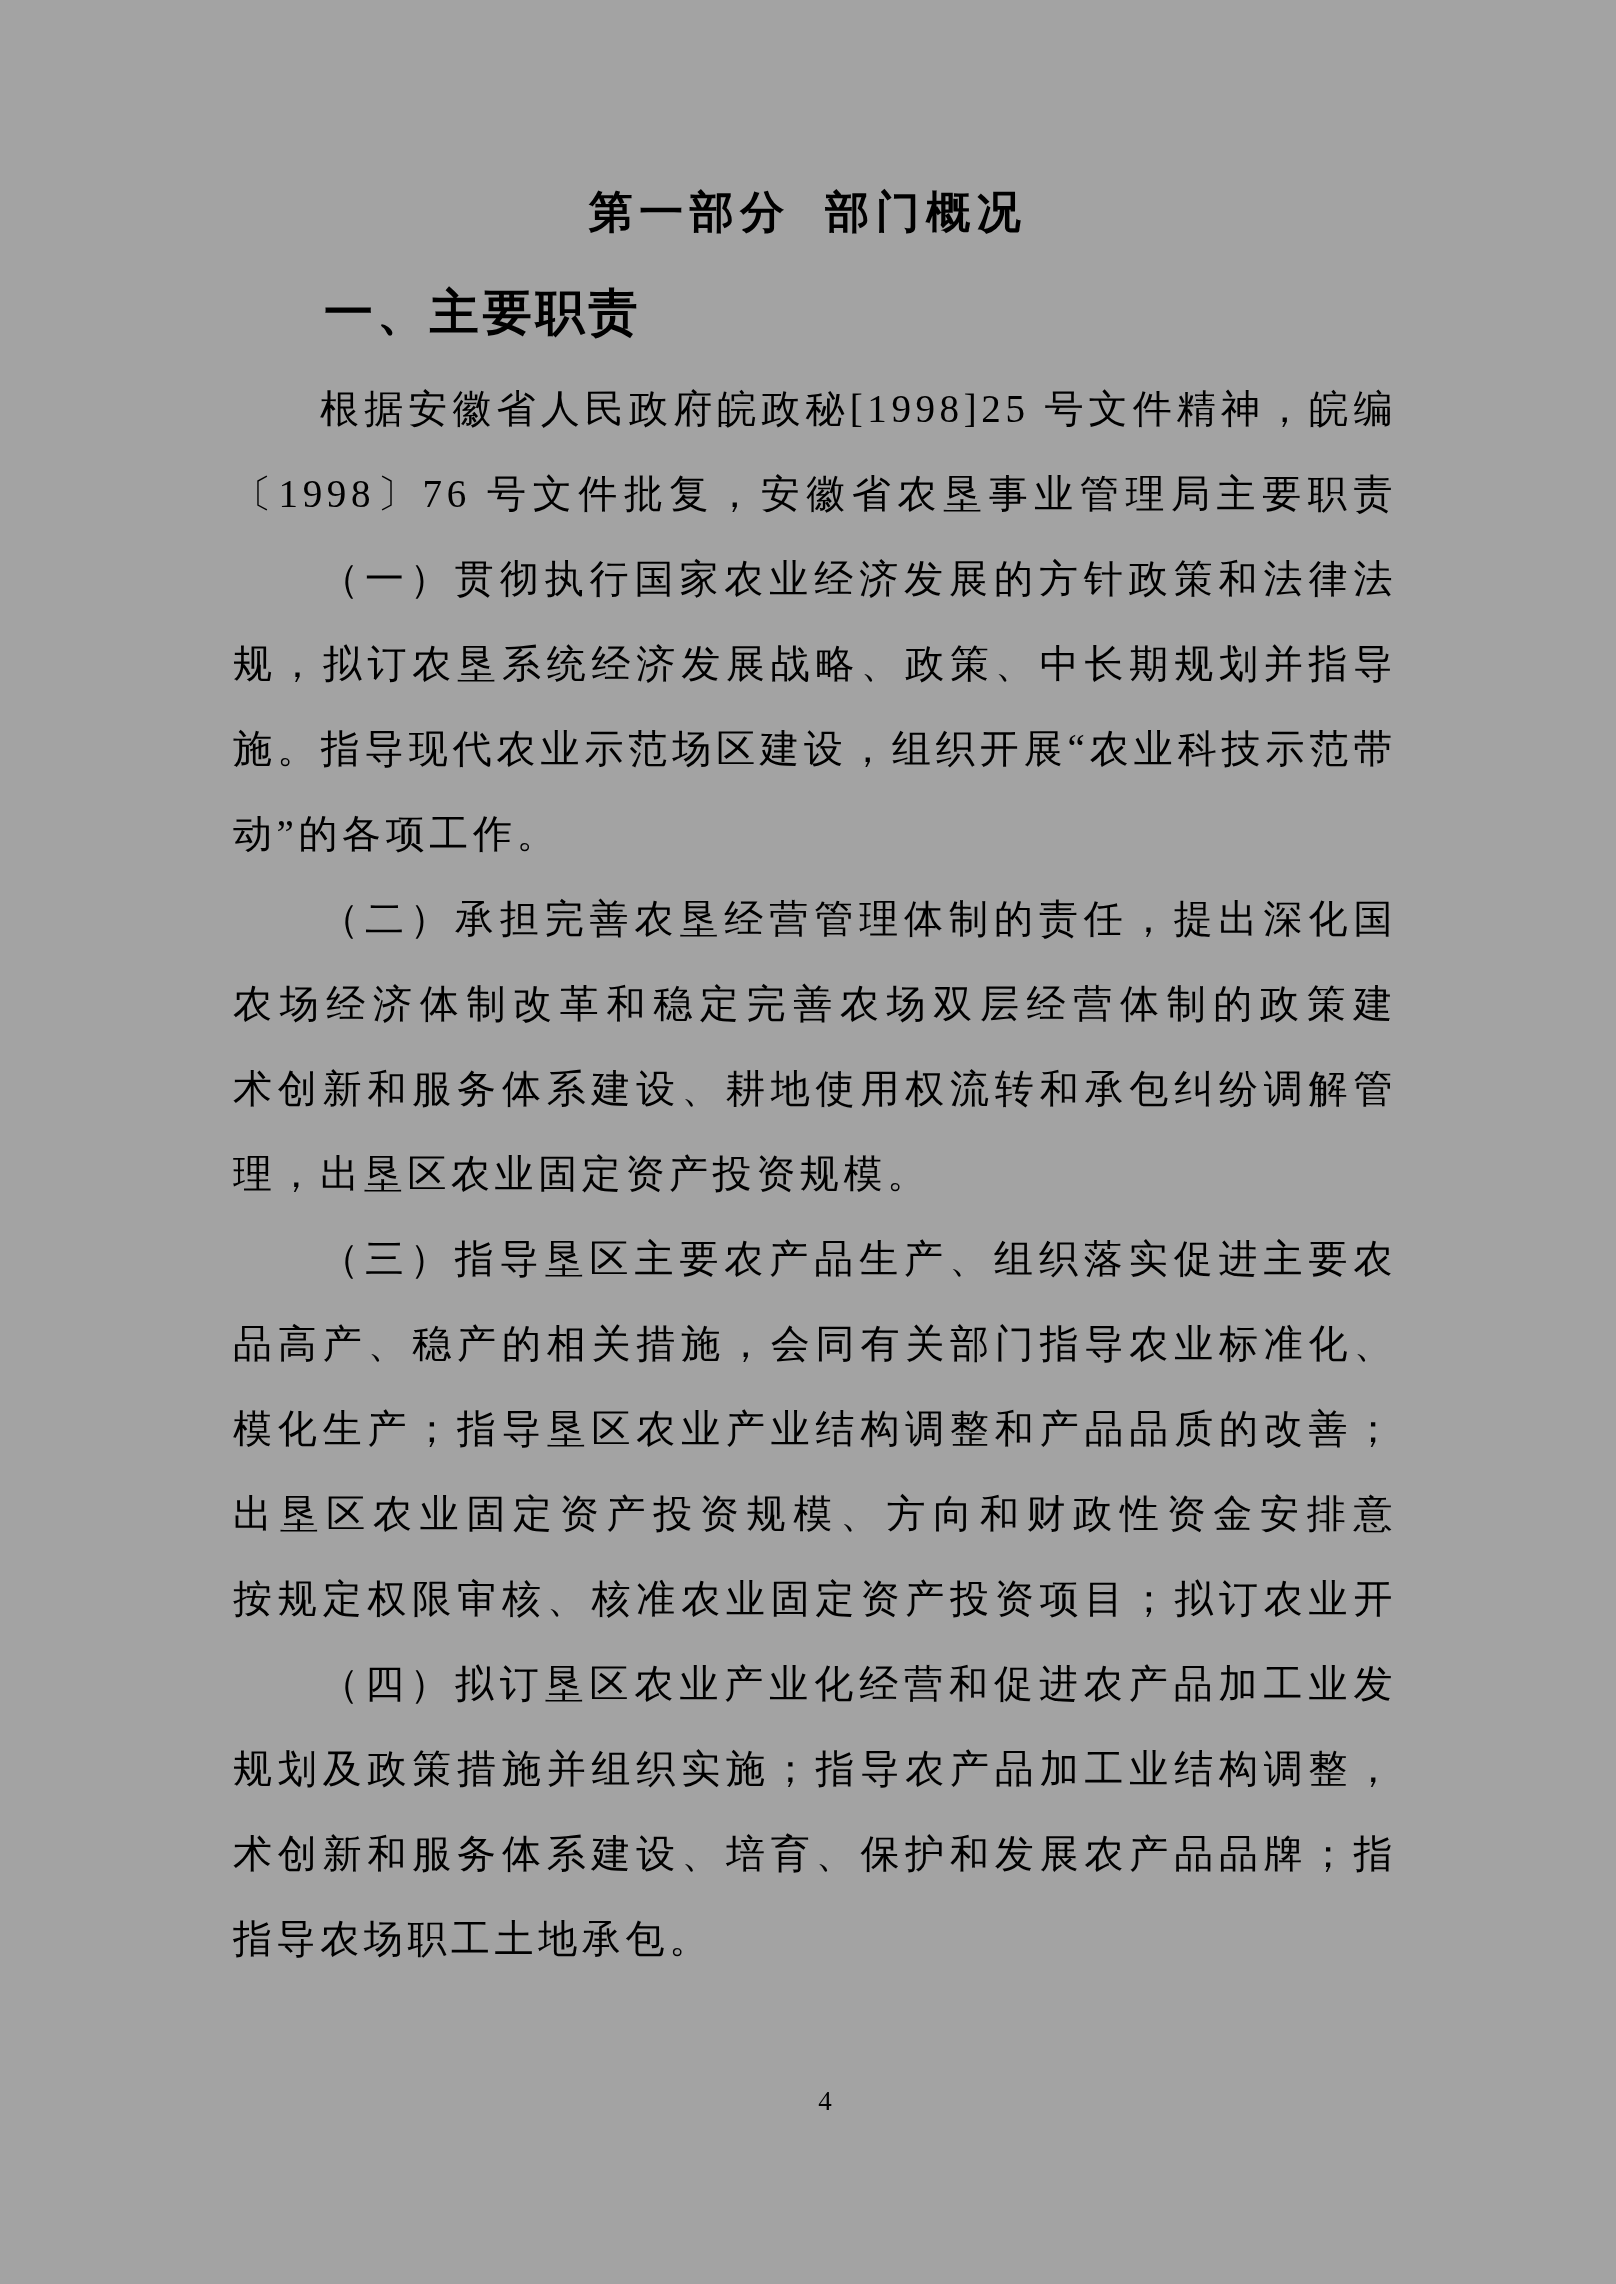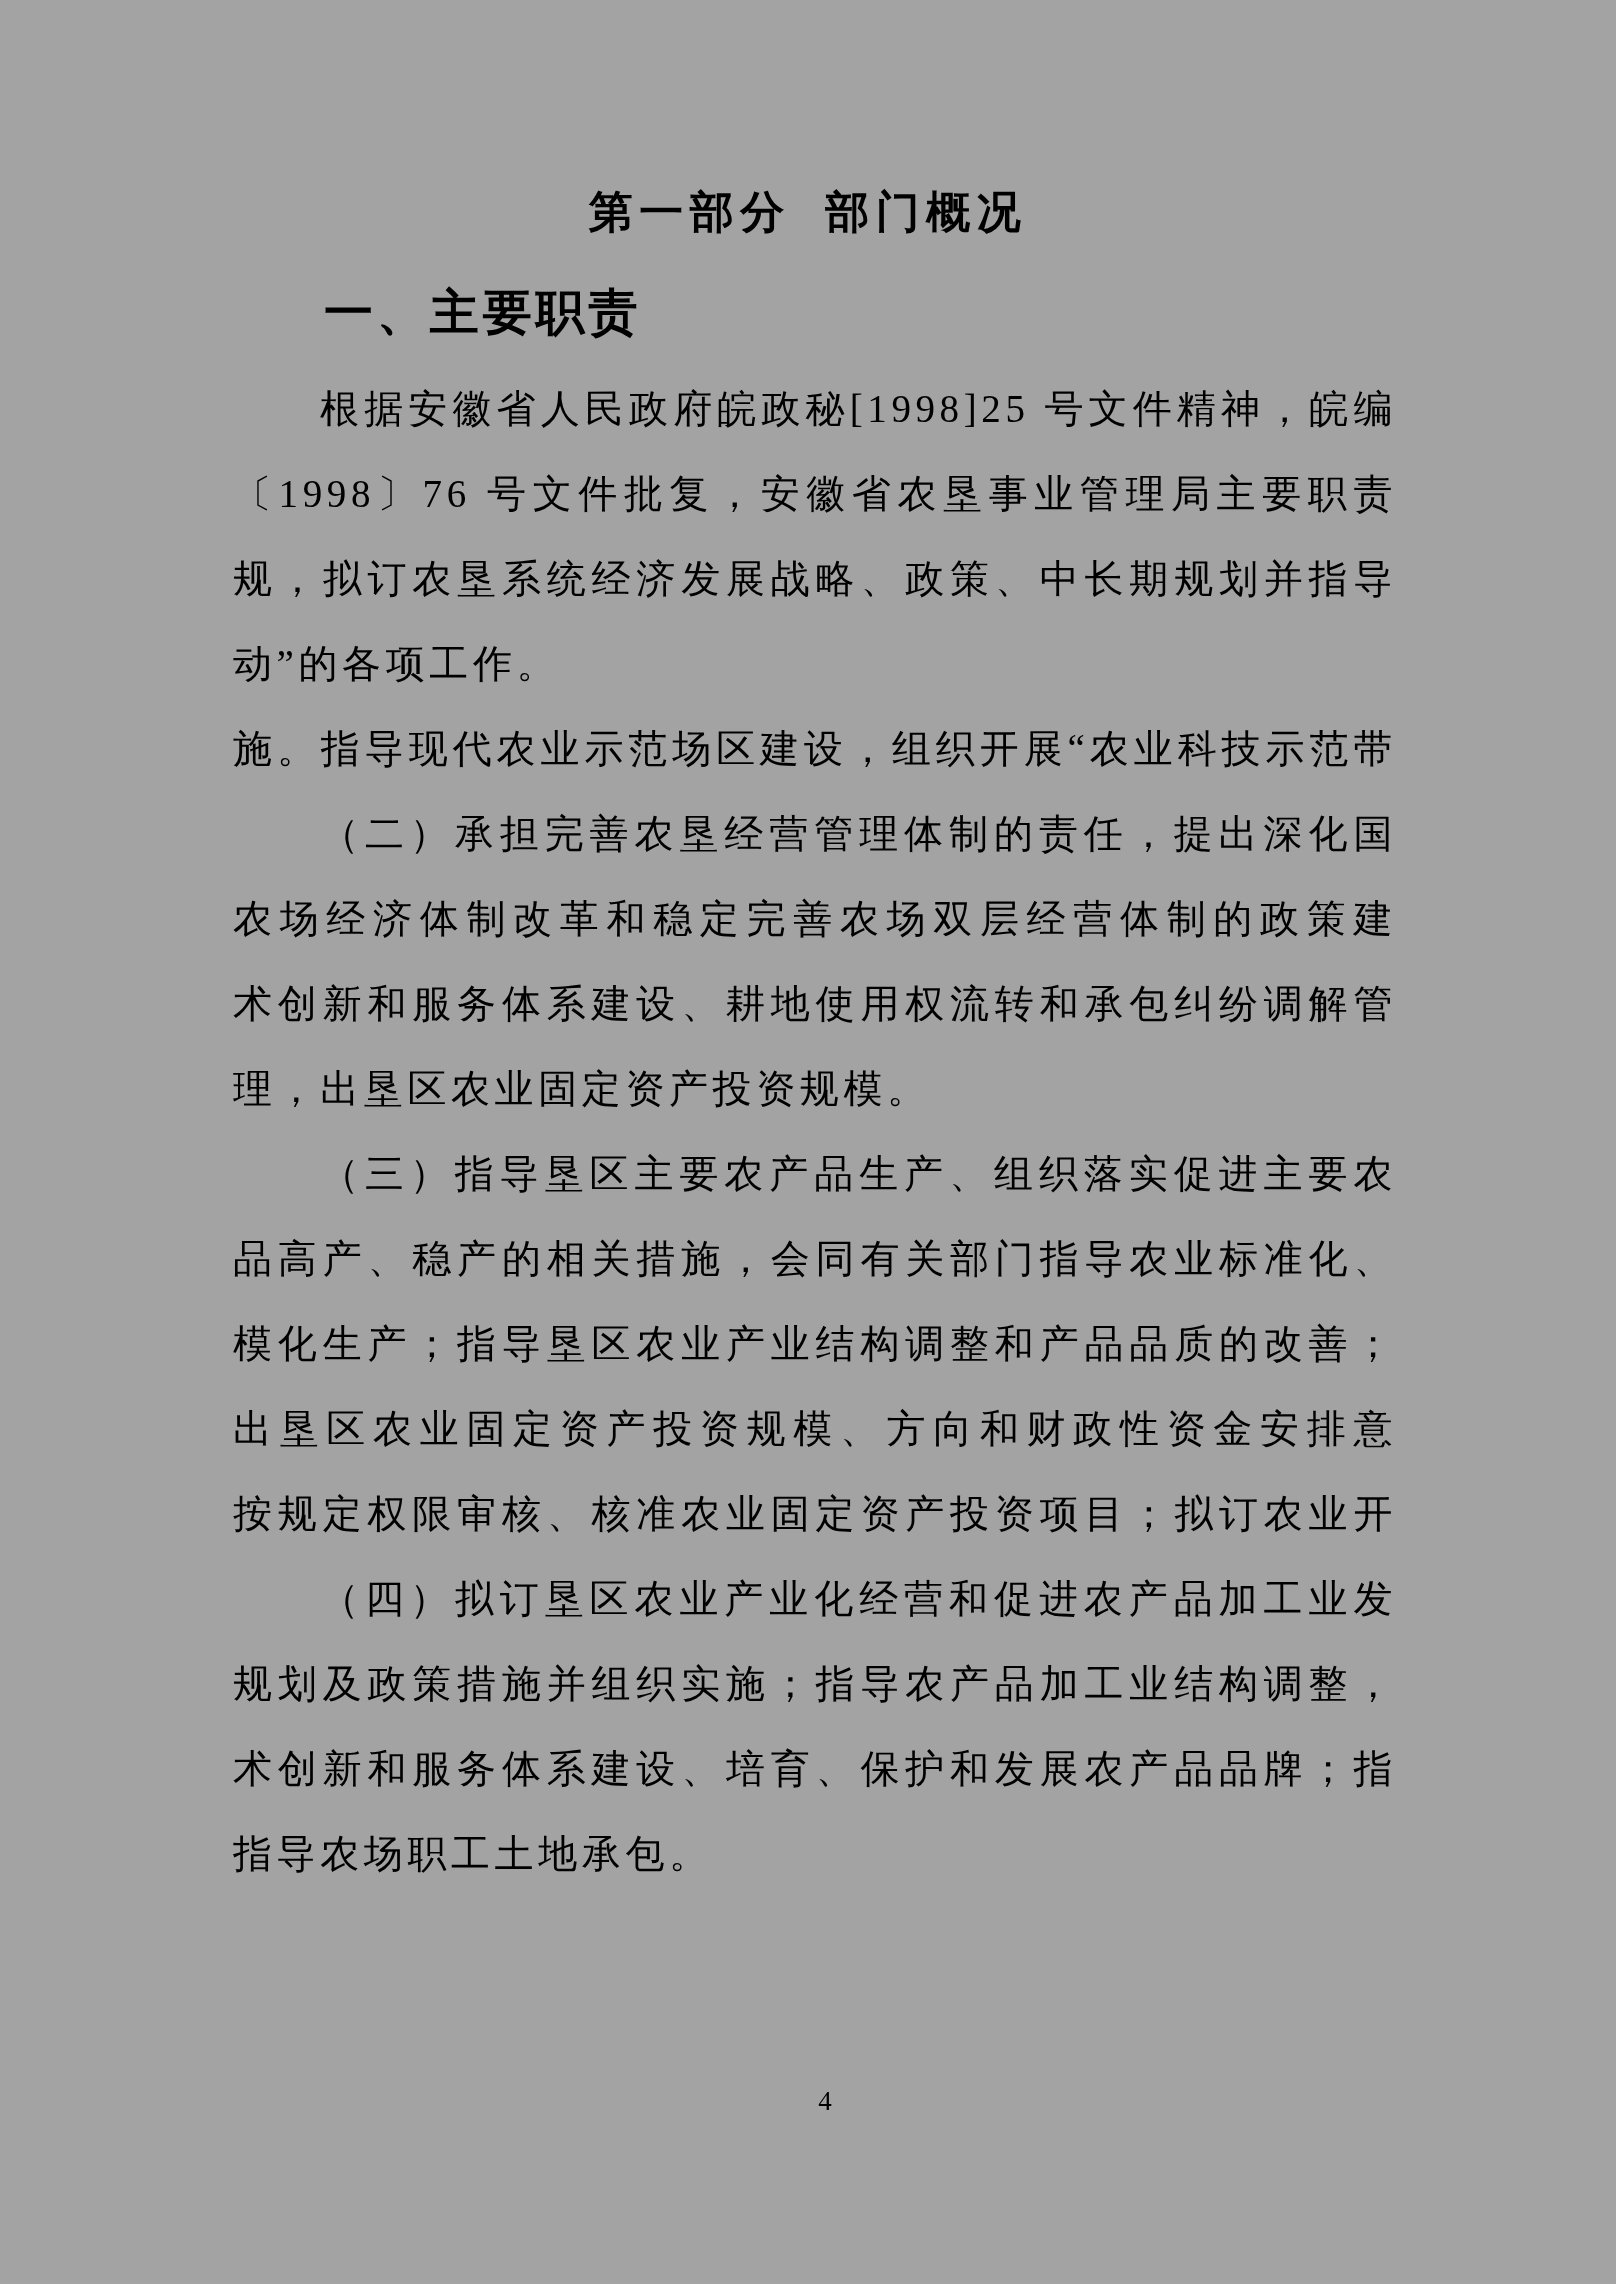--- a/index.html
+++ b/index.html
@@ -81,23 +81,24 @@
 <body>
 
 <div class="page">
   <div class="doc-title">第一部分 部门概况</div>
 
   <div class="section-heading">一、主要职责</div>
 
   <div class="body-text" id="body-text">
       <div class="line first">根据安徽省人民政府皖政秘[1998]25 号文件精神，皖编办</div>
       <div class="line">〔1998〕76 号文件批复，安徽省农垦事业管理局主要职责是：</div>
+      <div class="line first">（一）贯彻执行国家农业经济发展的方针政策和法律法</div>
       <div class="line">规，拟订农垦系统经济发展战略、政策、中长期规划并指导实</div>
+      <div class="line">施。指导现代农业示范场区建设，组织开展“农业科技示范带</div>
       <div class="line short">动”的各项工作。</div>
-      <div class="line">施。指导现代农业示范场区建设，组织开展“农业科技示范带</div>
       <div class="line first">（二）承担完善农垦经营管理体制的责任，提出深化国有</div>
       <div class="line">农场经济体制改革和稳定完善农场双层经营体制的政策建议；</div>
       <div class="line">术创新和服务体系建设、耕地使用权流转和承包纠纷调解管</div>
       <div class="line short">理，出垦区农业固定资产投资规模。</div>
       <div class="line first">（三）指导垦区主要农产品生产、组织落实促进主要农产</div>
       <div class="line">品高产、稳产的相关措施，会同有关部门指导农业标准化、规</div>
       <div class="line">模化生产；指导垦区农业产业结构调整和产品品质的改善；提</div>
       <div class="line">出垦区农业固定资产投资规模、方向和财政性资金安排意见，</div>
       <div class="line">按规定权限审核、核准农业固定资产投资项目；拟订农业开发</div>
       <div class="line first">（四）拟订垦区农业产业化经营和促进农产品加工业发展</div>

